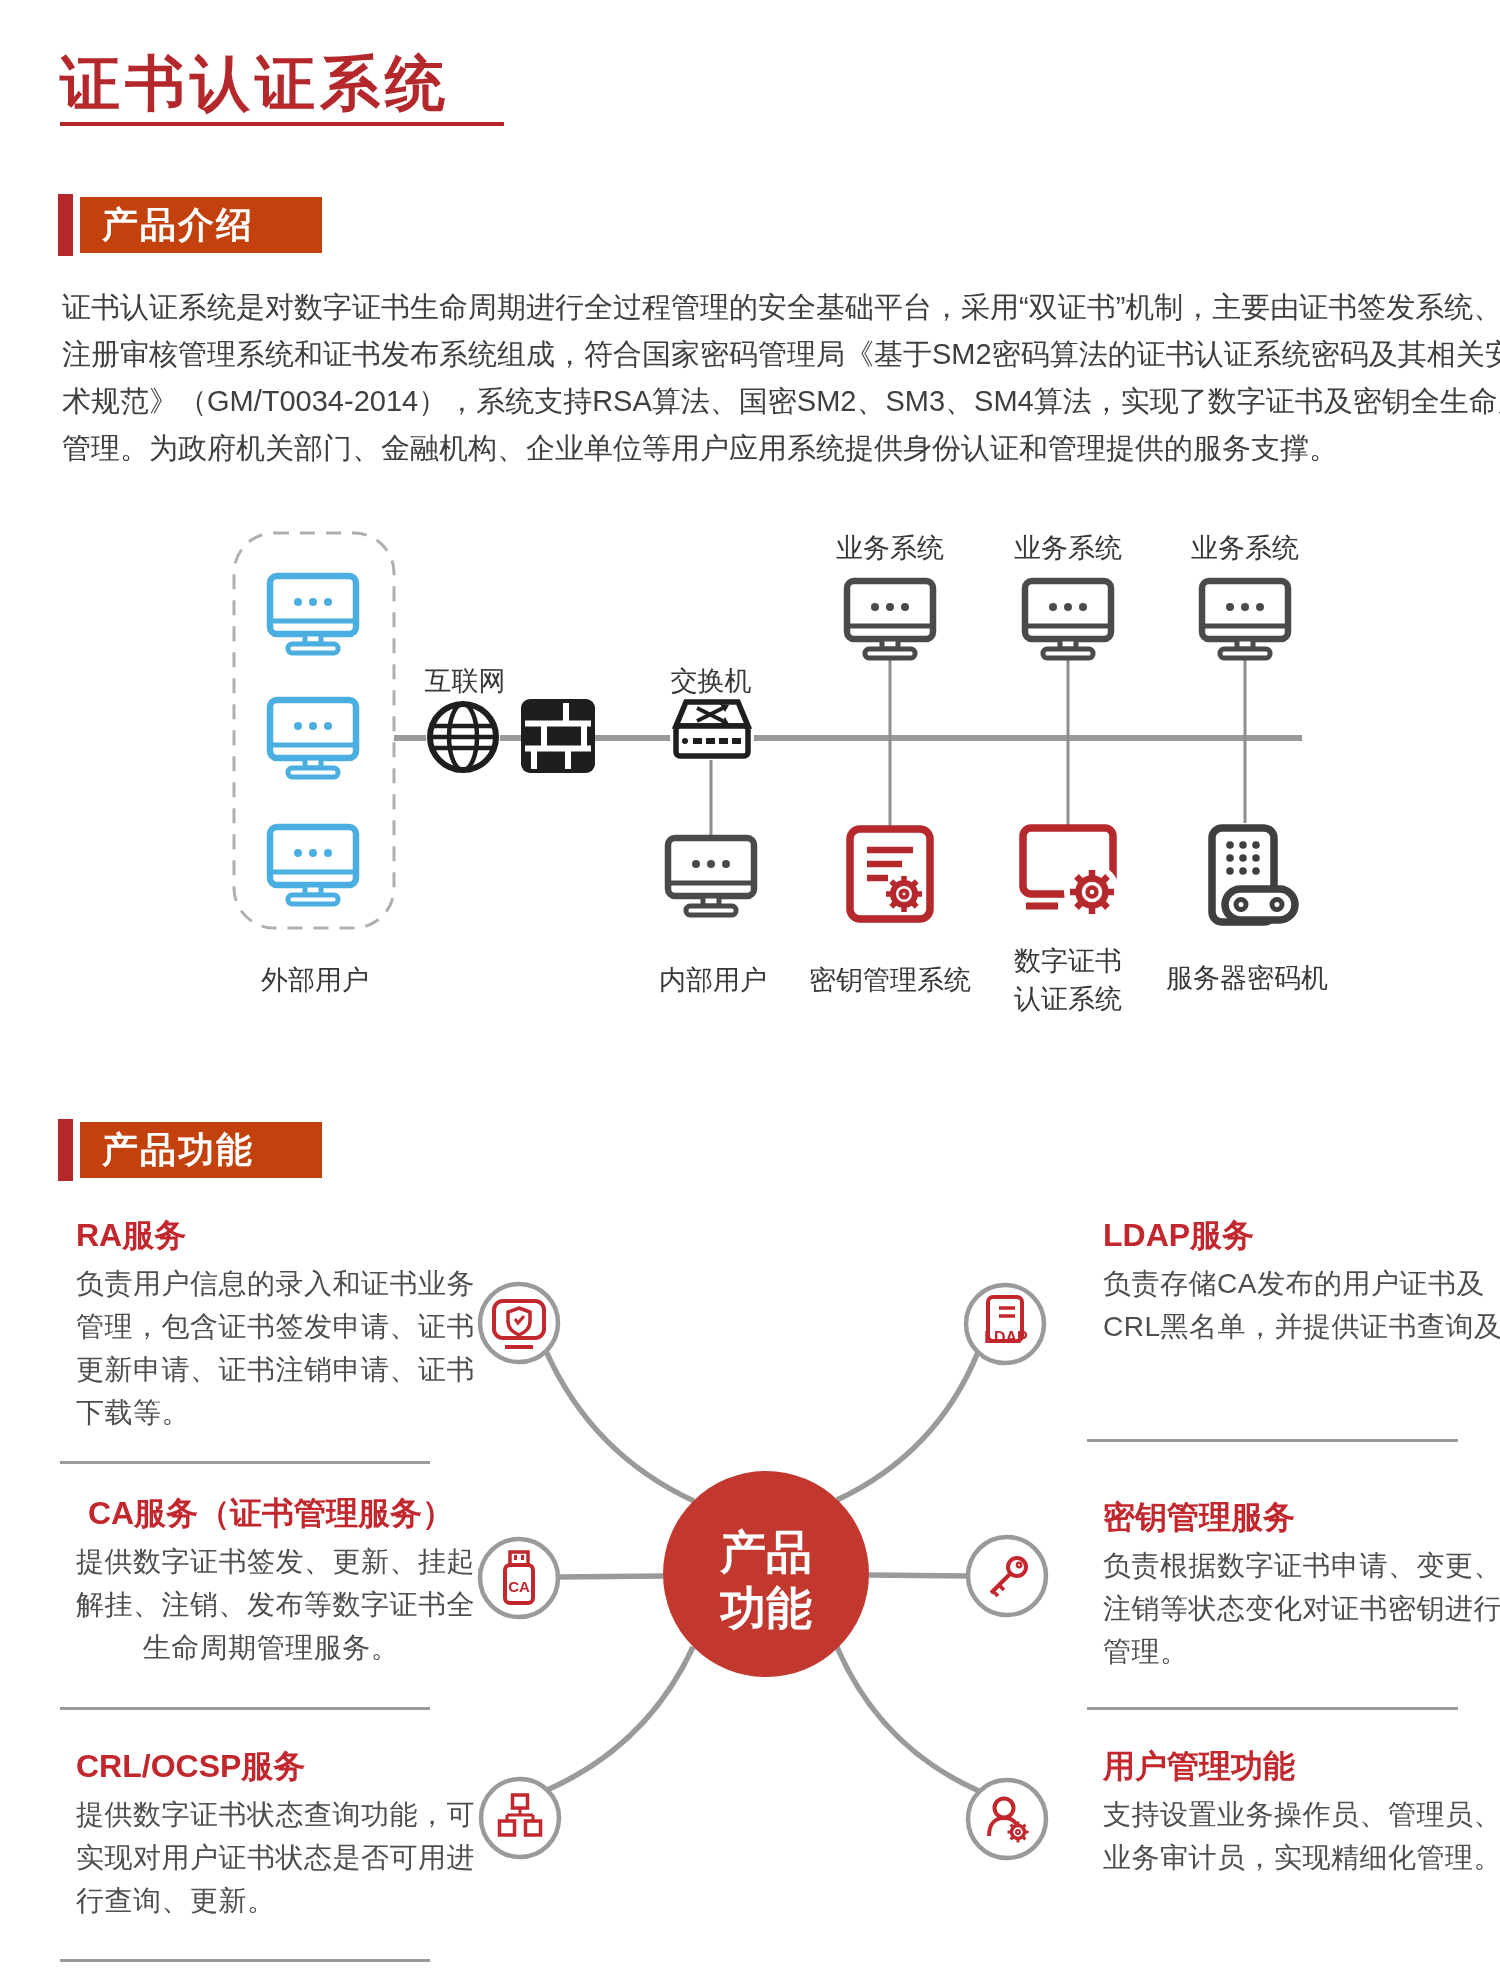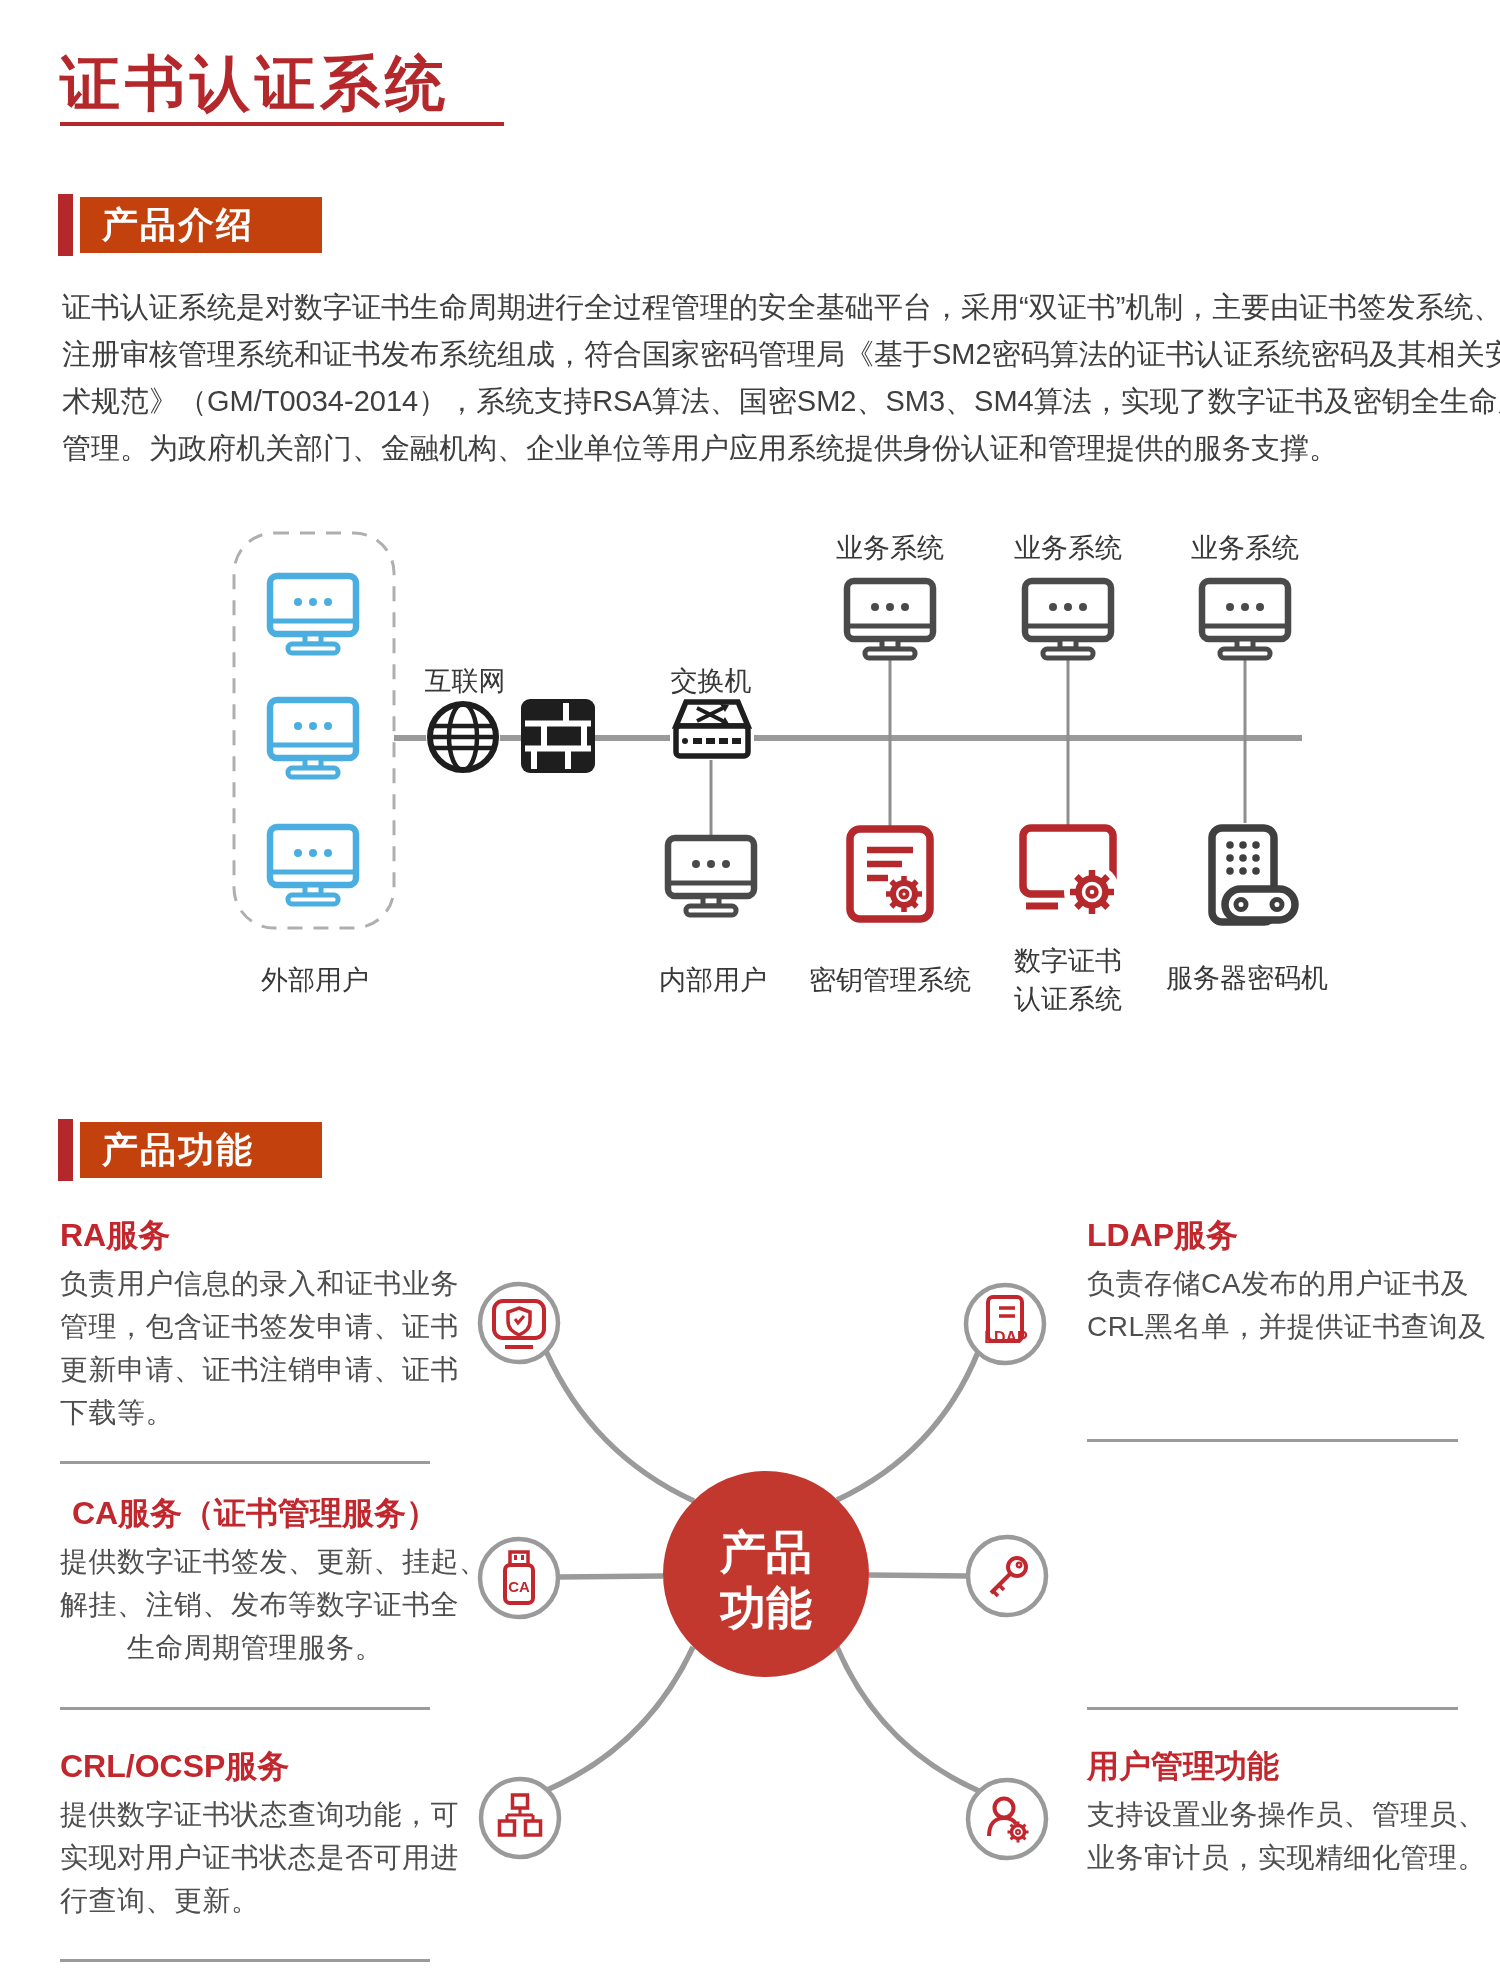--- a/index.html
+++ b/index.html
@@ -13,21 +13,21 @@
   .bar-feat{left:58px;top:1119px;}
   .section-chip{position:absolute;width:242px;height:56px;background:#c2410c;color:#fff;
                 display:flex;align-items:center;padding-left:22px;box-sizing:border-box;
                 font-size:36px;font-weight:bold;letter-spacing:2px;}
   .chip-intro{left:80px;top:197px;}
   .chip-feat{left:80px;top:1122px;text-align:center;}
   .intro-text{position:absolute;left:62px;top:284px;width:1400px;color:#3f3f3f;
               font-size:29px;line-height:47px;white-space:nowrap;}
   .net-diagram{position:absolute;left:0;top:500px;width:1500px;height:520px;}
   .wheel{position:absolute;left:440px;top:1250px;width:640px;height:640px;}
-  .feat{position:absolute;width:390px;white-space:nowrap;}
+  .feat{position:absolute;width:390px;white-space:nowrap;margin-left:16px;}
   .feat-title{font-size:32px;font-weight:bold;color:#C1272D;margin-bottom:8px;line-height:38px;}
   .feat-line{font-size:28px;line-height:43px;color:#4e4e4e;letter-spacing:0.5px;}
   .divider{position:absolute;height:3px;background:#9b9b9b;}
   .diag-label{font-size:27px;fill:#383838;}
   .mon-blue{color:#4BAEE0;}
   .mon-dark{color:#4A4A4A;}
 </style>
 </head>
 <body>
 
@@ -213,20 +213,26 @@
   </div>
   <div class="divider" style="left:60px;top:1959px;width:370px;"></div>
 
   <div class="feat" style="left:1087px;top:1216px;">
     <div class="feat-title">LDAP服务</div>
     <div class="feat-line">负责存储CA发布的用户证书及</div>
     <div class="feat-line">CRL黑名单，并提供证书查询及</div>
   </div>
   <div class="divider" style="left:1087px;top:1439px;width:371px;"></div>
 
+  <div class="feat" style="left:1087px;top:1498px;">
+    <div class="feat-title">密钥管理服务</div>
+    <div class="feat-line">负责根据数字证书申请、变更、</div>
+    <div class="feat-line">注销等状态变化对证书密钥进行</div>
+    <div class="feat-line">管理。</div>
+  </div>
   <div class="divider" style="left:1087px;top:1707px;width:371px;"></div>
 
   <div class="feat" style="left:1087px;top:1747px;">
     <div class="feat-title">用户管理功能</div>
     <div class="feat-line">支持设置业务操作员、管理员、</div>
     <div class="feat-line">业务审计员，实现精细化管理。</div>
   </div>
 
   <svg class="wheel" viewBox="0 0 640 640">
 

